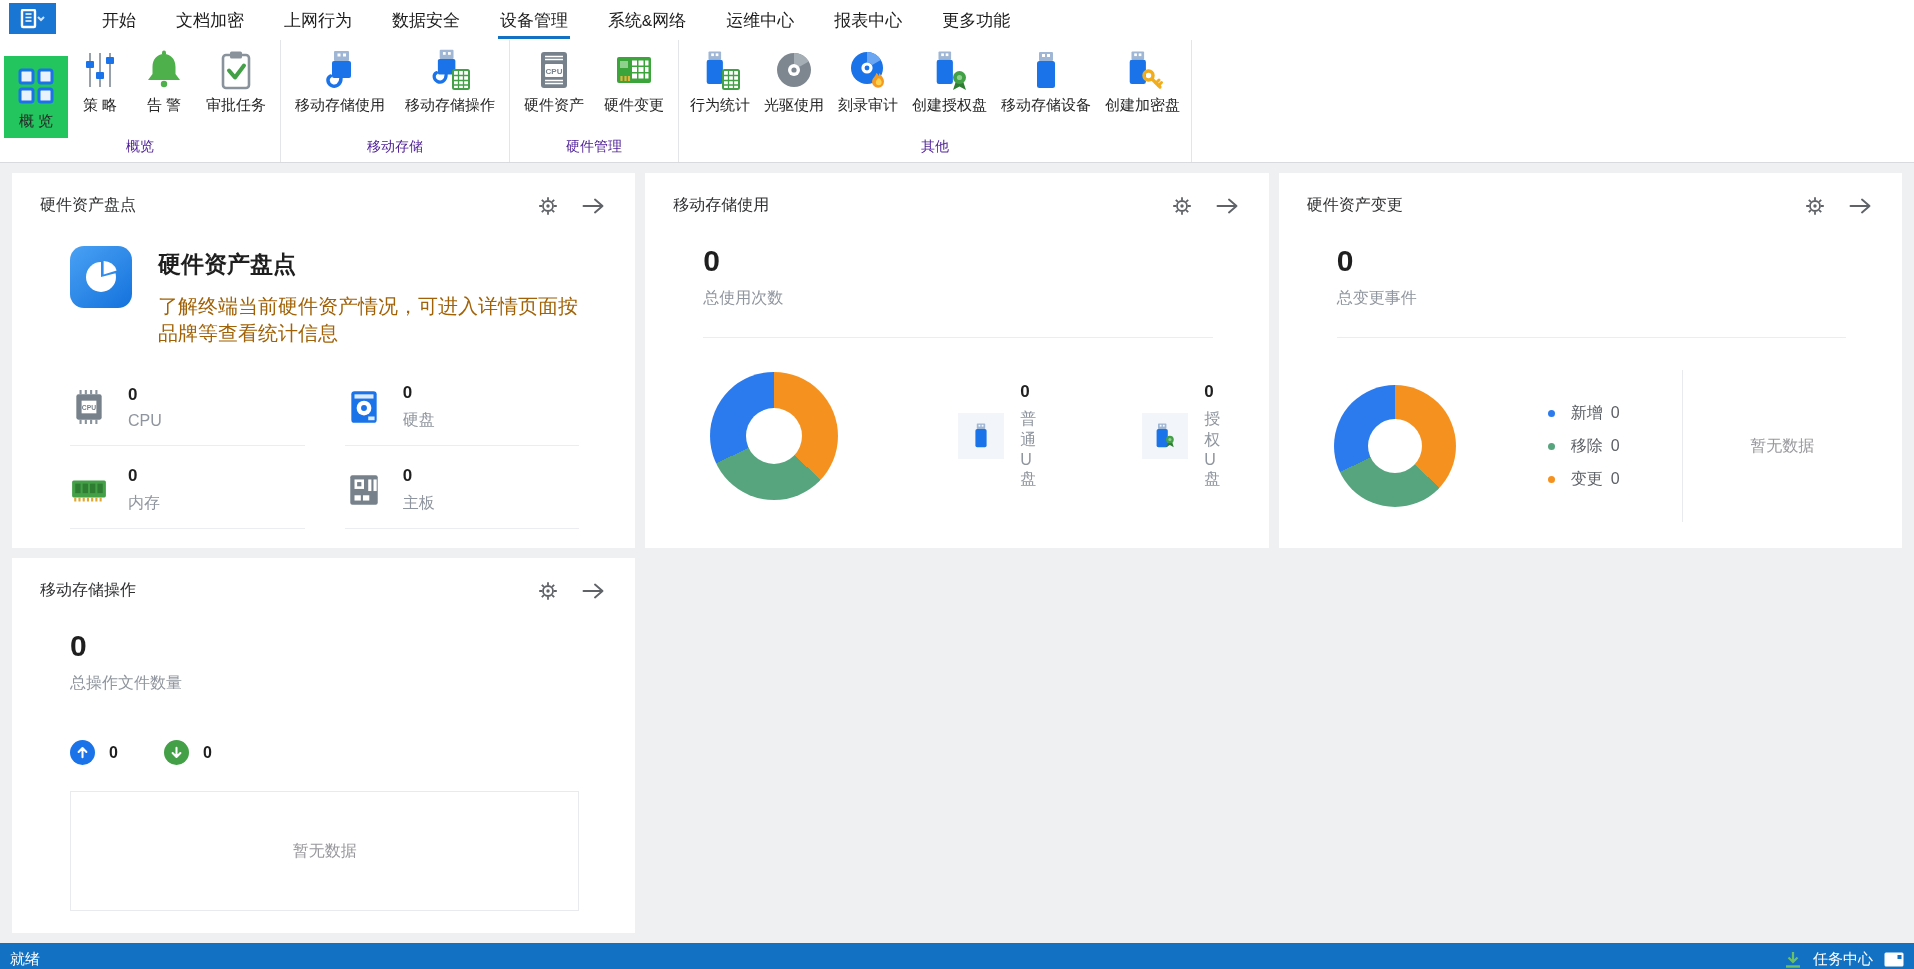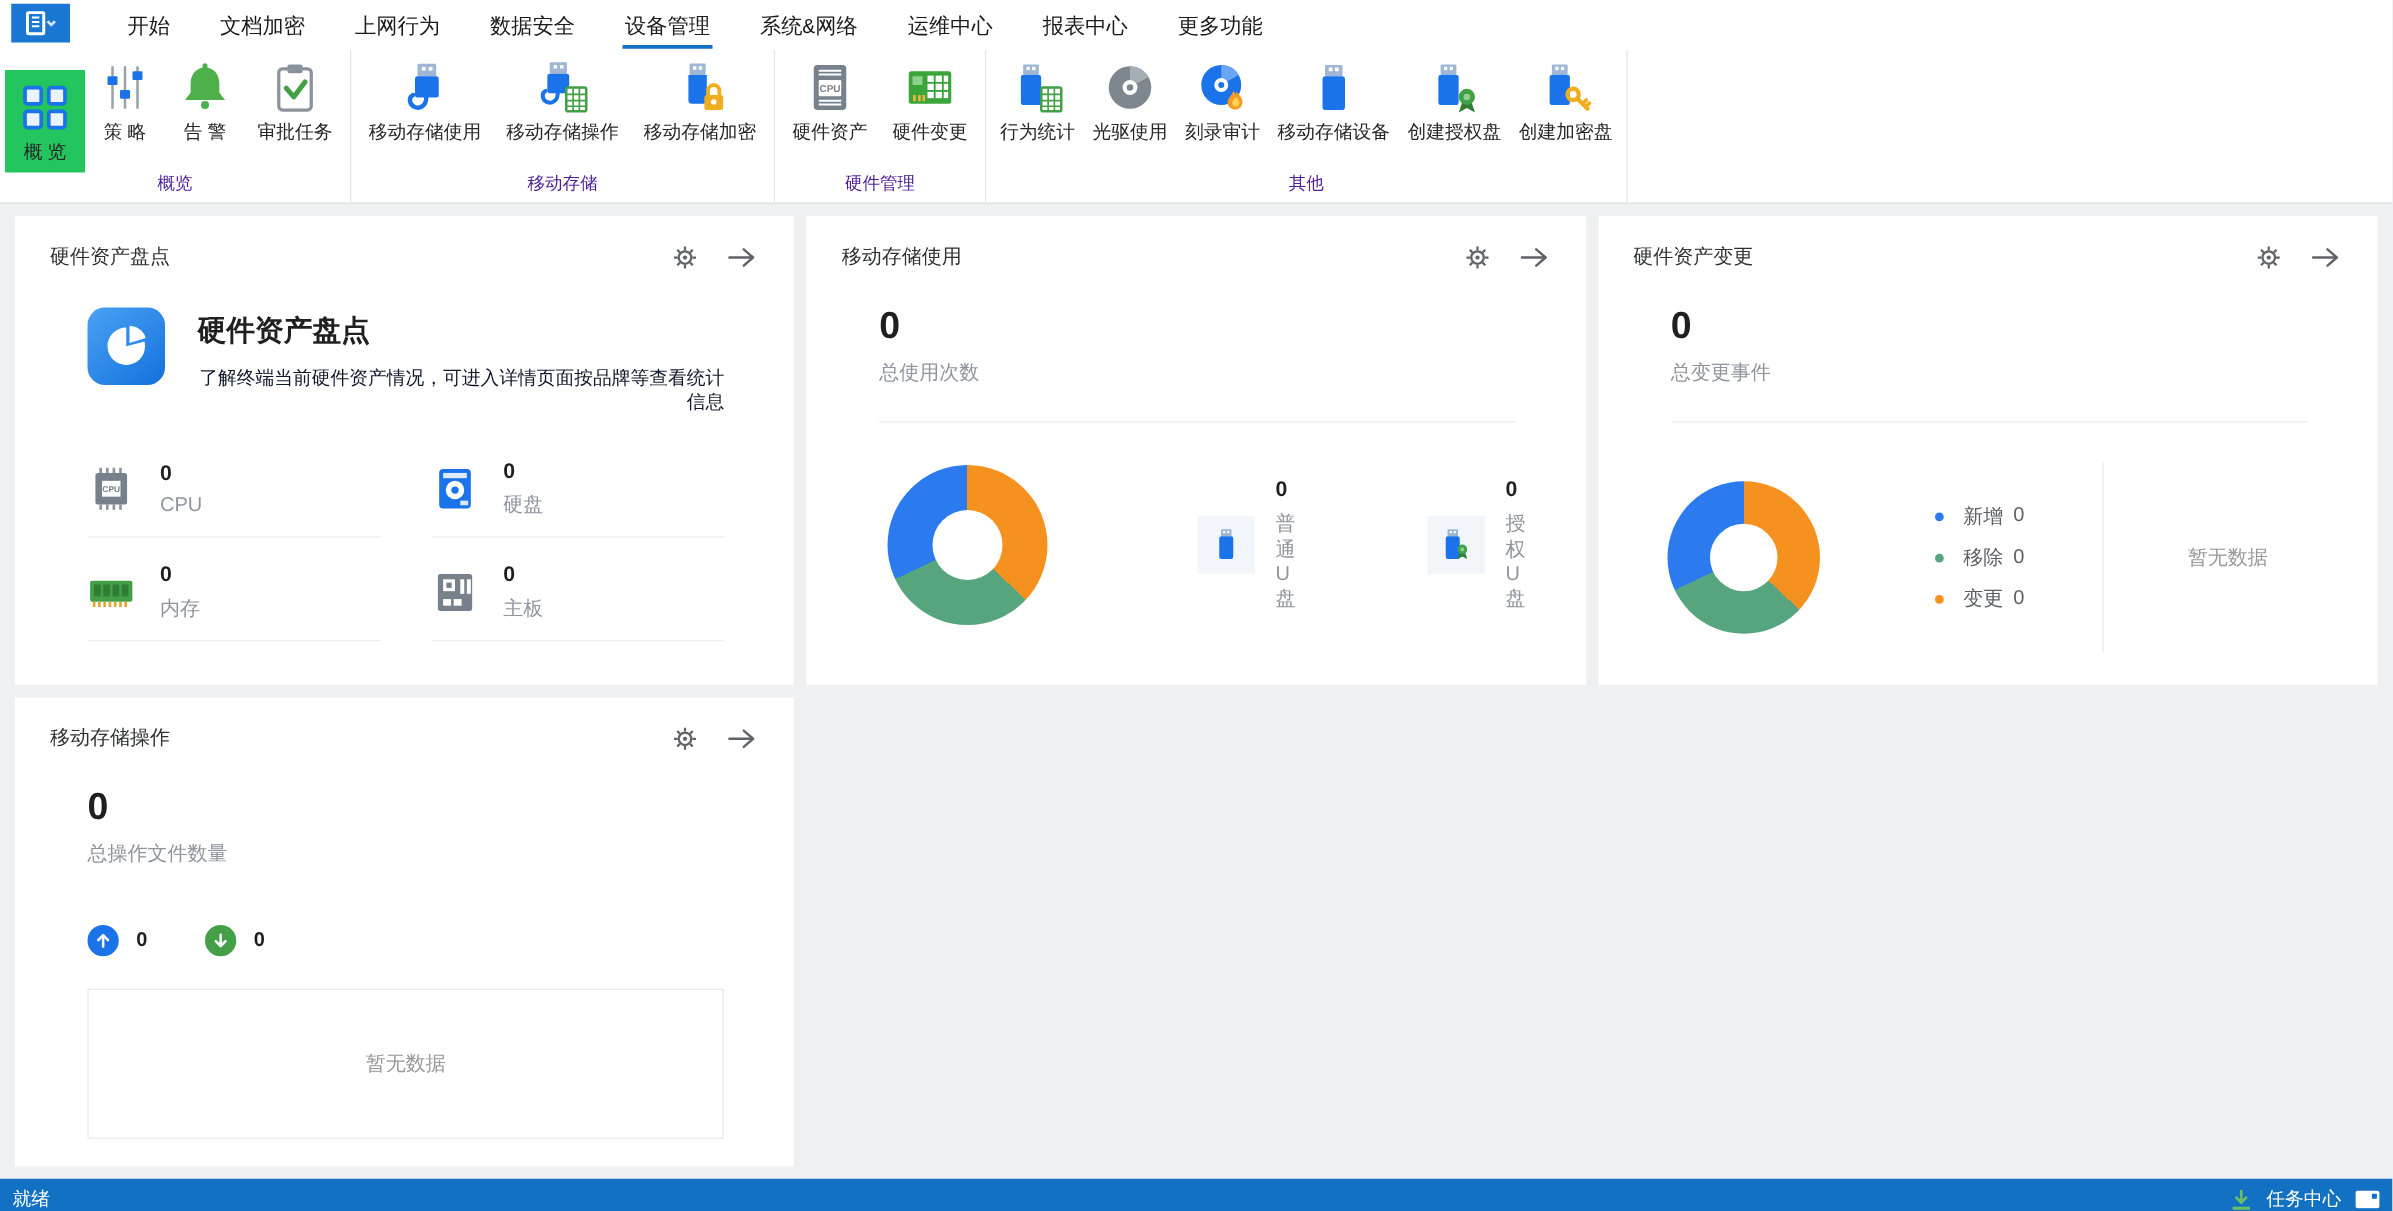--- a/index.html
+++ b/index.html
@@ -38,21 +38,21 @@
   .chead { display:flex; justify-content:space-between; align-items:center; padding:22px 30px 0 28px; }
   .ctitle { font-size:16px; color:#303133; }
   .cactions { display:flex; gap:24px; align-items:center; }
   .cactions .ic { cursor:pointer; display:block; }
   
   .hero { display:flex; gap:26px; margin:30px 56px 0 58px; }
   .hero-icon { width:62px; height:62px; border-radius:14px; flex:none;
                background:linear-gradient(140deg,#4aa2f4,#1371dc);
                display:flex; align-items:center; justify-content:center; }
   .hero-title { font-size:23px; font-weight:bold; color:#1f1f1f; margin-top:3px; }
-  .hero-desc { font-size:15px; color:#0f172a; margin-top:13px;text-align:right; }
+  .hero-desc { font-size:20px; color:#a16207; margin-top:13px; }
   .stats1 { display:grid; grid-template-columns:1fr 1fr; column-gap:40px; margin:36px 56px 0 58px; }
   .stat { display:flex; align-items:center; gap:20px; border-bottom:1px solid #ebedf0;
           padding-bottom:14px; margin-bottom:20px; }
   .sicon { width:38px; height:38px; flex:none; }
   .sval { font-size:17px; font-weight:bold; color:#1f1f1f; }
   .slbl { font-size:16px; color:#8f959e; margin-top:7px; }
   
   .total { margin:28px 56px 0 58px; }
   .tval { font-size:30px; font-weight:bold; color:#1f1f1f; }
   .tlbl { font-size:16px; color:#8f959e; margin-top:10px; }
@@ -180,34 +180,20 @@
             <rect x="16" y="3" width="15" height="10" rx="1" fill="#9fb6d4"></rect>
             <rect x="19.5" y="5.5" width="3" height="3" fill="#fff"></rect>
               <rect x="25" y="5.5" width="3" height="3" fill="#fff"></rect>
             <rect x="14" y="13" width="19" height="17" rx="2" fill="#1a73e8"></rect>
             <path d="M23 30c0 7-5.5 9.5-9.5 7.5S8.5 30 12.5 28" stroke="#1a73e8" stroke-width="3.5" fill="none" stroke-linecap="round"></path>
           </g>
           <rect x="25" y="22" width="16" height="19" rx="1.5" fill="#fff" stroke="#43a047" stroke-width="2"></rect>
           <path d="M25 27.5h16M25 32.5h16M25 37h16M30.5 22v19M35.5 22v19" stroke="#43a047" stroke-width="1.3"></path>
         </svg>
         <span class="rlbl">移动存储操作</span>
-      </div>
-      <div class="ritem">
-        <svg class="ricon" viewBox="0 0 44 44">
-          <g transform="translate(-2,0) scale(0.92)">
-            <rect x="17" y="3" width="14" height="10" rx="1" fill="#9fb6d4"></rect>
-            <rect x="20" y="5.5" width="3" height="3" fill="#fff"></rect>
-              <rect x="25" y="5.5" width="3" height="3" fill="#fff"></rect>
-            <path d="M16 13h16v22a3 3 0 01-3 3H19a3 3 0 01-3-3z" fill="#1a73e8"></path>
-          </g>
-          <path d="M28.5 28v-3.5a4.5 4.5 0 019 0V28" stroke="#f0ad1e" stroke-width="3" fill="none"></path>
-          <rect x="25.5" y="28" width="15" height="12" rx="2" fill="#f0ad1e"></rect>
-          <circle cx="33" cy="33.5" r="2.2" fill="#fff"></circle>
-        </svg>
-        <span class="rlbl">移动存储加密</span>
       </div>
     </div>
     <div class="rglabel">移动存储</div>
   </div>
 
   <div class="rgroup">
     <div class="ritems">
       <div class="ritem">
         <svg class="ricon" viewBox="0 0 44 44">
           <rect x="9" y="4" width="26" height="36" rx="3" fill="#76818b"></rect>
@@ -274,40 +260,40 @@
           <path d="M21 4a16 16 0 0113.8 8l-8.6 5A6.2 6.2 0 0021 14.6z" fill="#6aa6f2"></path>
           <circle cx="21" cy="20" r="5.6" fill="#fff"></circle>
           <circle cx="21" cy="20" r="2.4" fill="#1a73e8"></circle>
           <path d="M33 25c3.2 3.2 5 6 5 8.6a6 6 0 01-12 .3c0-2.2 1.1-3.6 2.4-5.2 1-1.2 1.7-2.5 1.9-3.8 1.1.3 2.2 1.6 2.7 3.4z" fill="#f59a23"></path>
           <path d="M33.3 30c1.5 1.6 2.3 3 2.3 4.2a2.9 2.9 0 01-5.8.1c0-1 .5-1.8 1.2-2.6.5-.6.9-1.2 1-1.8.5.1 1 .6 1.3 1.4z" fill="#ffd34d"></path>
         </svg>
         <span class="rlbl">刻录审计</span>
       </div>
       <div class="ritem">
         <svg class="ricon" viewBox="0 0 44 44">
-          <rect x="15" y="4" width="14" height="9" rx="1" fill="#9fb6d4"></rect>
-          <rect x="18" y="6" width="3" height="3" fill="#fff"></rect>
-            <rect x="23" y="6" width="3" height="3" fill="#fff"></rect>
-          <rect x="13" y="13" width="18" height="27" rx="2.5" fill="#1a73e8"></rect>
-        </svg>
-        <span class="rlbl">移动存储设备</span>
-      </div>
-      <div class="ritem">
-        <svg class="ricon" viewBox="0 0 44 44">
           <g transform="translate(-3,0) scale(0.9)">
             <rect x="15" y="4" width="14" height="9" rx="1" fill="#9fb6d4"></rect>
             <rect x="18" y="6" width="3" height="3" fill="#fff"></rect>
               <rect x="23" y="6" width="3" height="3" fill="#fff"></rect>
             <rect x="13" y="13" width="18" height="27" rx="2.5" fill="#1a73e8"></rect>
           </g>
           <path d="M28 33l-3 9 6.5-3.6L38 42l-3-9" fill="#2e7d32"></path>
           <circle cx="31.5" cy="29.5" r="6.5" fill="#43a047"></circle>
           <circle cx="31.5" cy="29.5" r="2.6" fill="#8fd08f"></circle>
         </svg>
         <span class="rlbl">创建授权盘</span>
+      </div>
+      <div class="ritem">
+        <svg class="ricon" viewBox="0 0 44 44">
+          <rect x="15" y="4" width="14" height="9" rx="1" fill="#9fb6d4"></rect>
+          <rect x="18" y="6" width="3" height="3" fill="#fff"></rect>
+            <rect x="23" y="6" width="3" height="3" fill="#fff"></rect>
+          <rect x="13" y="13" width="18" height="27" rx="2.5" fill="#1a73e8"></rect>
+        </svg>
+        <span class="rlbl">移动存储设备</span>
       </div>
       <div class="ritem">
         <svg class="ricon" viewBox="0 0 44 44">
           <g transform="translate(-3,0) scale(0.9)">
             <rect x="15" y="4" width="14" height="9" rx="1" fill="#9fb6d4"></rect>
             <rect x="18" y="6" width="3" height="3" fill="#fff"></rect>
               <rect x="23" y="6" width="3" height="3" fill="#fff"></rect>
             <rect x="13" y="13" width="18" height="27" rx="2.5" fill="#1a73e8"></rect>
           </g>
           <circle cx="27.5" cy="27.5" r="4.5" fill="none" stroke="#f0ad1e" stroke-width="3.5"></circle>

